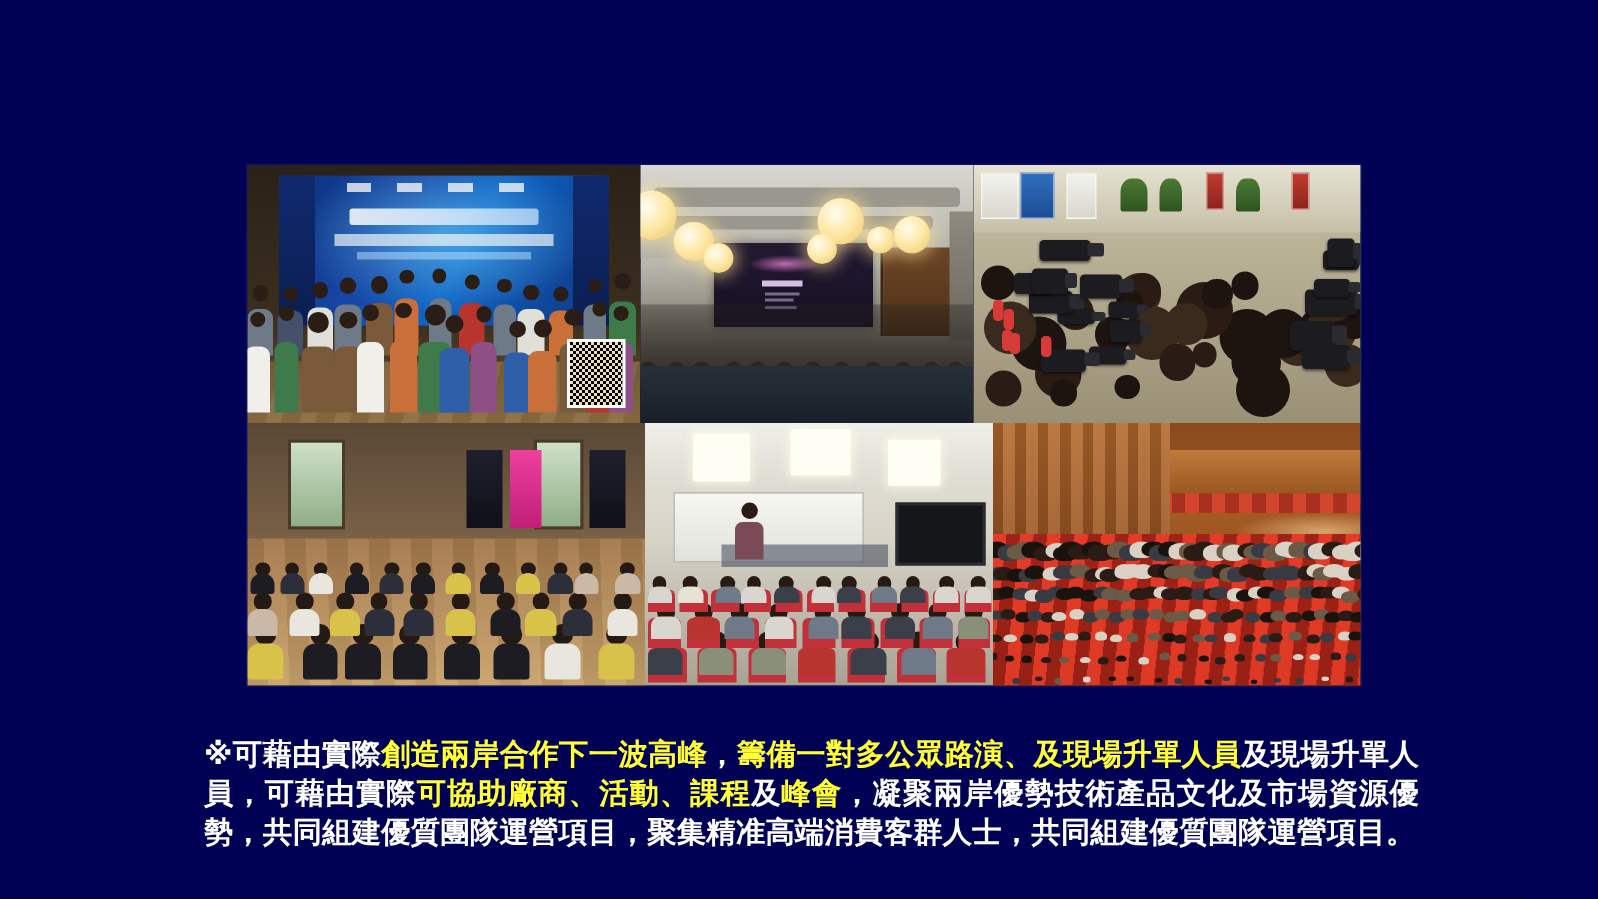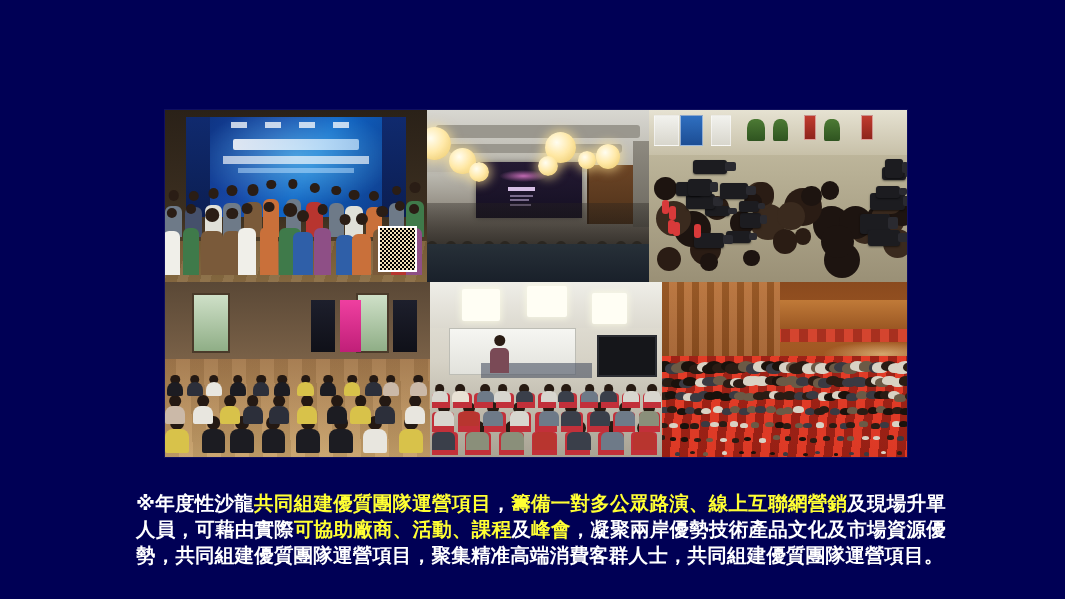--- a/index.html
+++ b/index.html
@@ -1115,15 +1115,15 @@
               <i style="width: 6.5%; height: 10.4%; left: 92.21%; bottom: 82.56%; background: rgb(217, 210, 196);"></i>
               <i style="width: 6.5%; height: 10.4%; left: 94.69%; bottom: 82.02%; background: rgb(217, 210, 196);"></i>
               <i style="width: 6.5%; height: 10.4%; left: 95.83%; bottom: 83.89%; background: rgb(217, 210, 196);"></i>
               <i style="width: 6.5%; height: 10.4%; left: 98.47%; bottom: 83.42%; background: rgb(42, 28, 20);"></i>
             </div>
         </div>
       </div>
     </div>
   </div>
 
-  <p class="caption"><span>※年度性沙龍</span><span class="hl">共同組建優質團隊運營項目</span><span>，</span><span class="hl">籌備一對多公眾路演、線上互聯網營銷</span><span>及現場升單人員，可藉由實際</span><span class="hl">可協助廠商、活動、課程</span><span>及</span><span class="hl">峰會</span><span>，凝聚兩岸優勢技術產品文化及市場資源優勢，共同組建優質團隊運營項目，聚集精准高端消費客群人士，共同組建優質團隊運營項目。</span></p>
+  <p class="caption"><span>※可藉由實際</span><span class="hl">創造兩岸合作下一波高峰</span><span>，</span><span class="hl">籌備一對多公眾路演、及現場升單人員</span><span>及現場升單人員，可藉由實際</span><span class="hl">可協助廠商、活動、課程</span><span>及</span><span class="hl">峰會</span><span>，凝聚兩岸優勢技術產品文化及市場資源優勢，共同組建優質團隊運營項目，聚集精准高端消費客群人士，共同組建優質團隊運營項目。</span></p>
 
 </div>
 
 </body></html>

